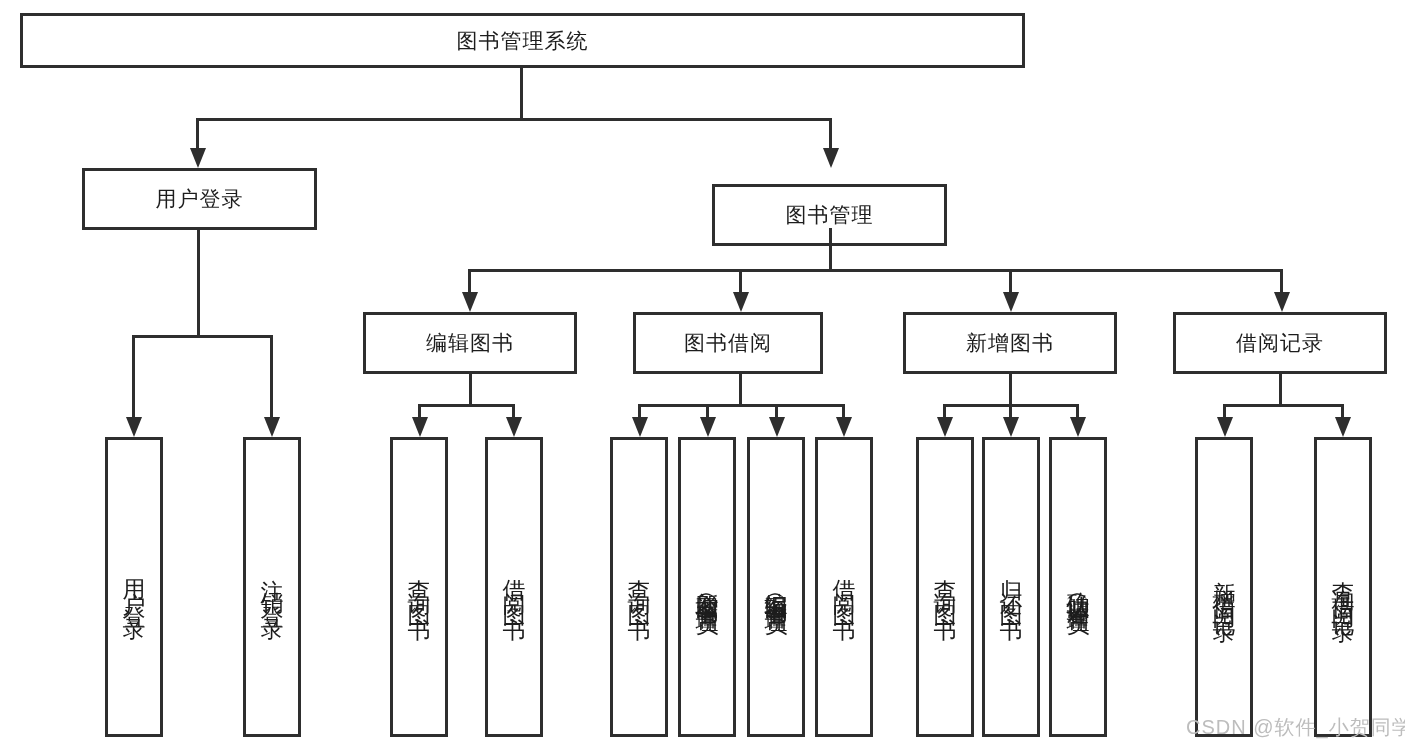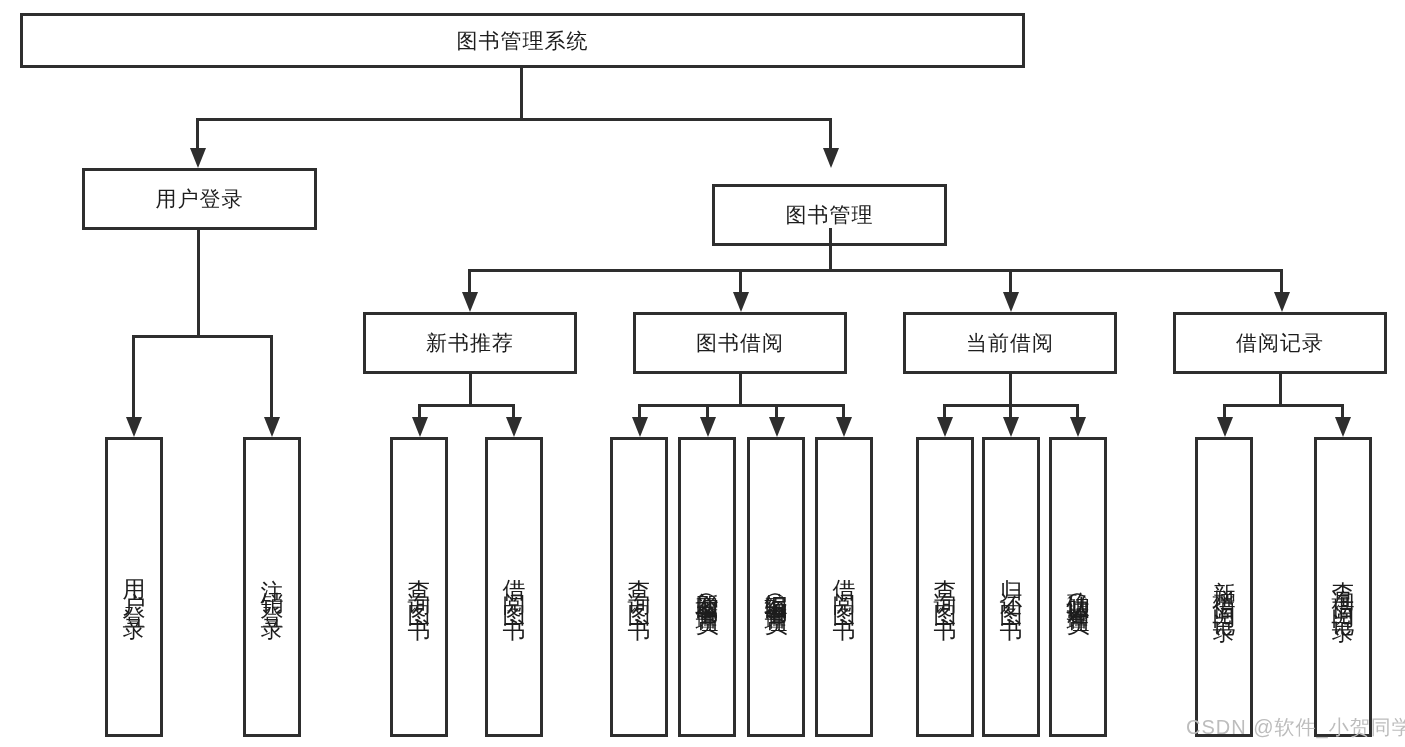--- a/index.html
+++ b/index.html
@@ -71,27 +71,27 @@
   <div class="vl" style="left:468px;top:269px;height:26px"></div>
   <div class="arr" style="left:462px;top:292px"></div>
   <div class="vl" style="left:739px;top:269px;height:26px"></div>
   <div class="arr" style="left:733px;top:292px"></div>
   <div class="vl" style="left:1009px;top:269px;height:26px"></div>
   <div class="arr" style="left:1003px;top:292px"></div>
   <div class="vl" style="left:1280px;top:269px;height:26px"></div>
   <div class="arr" style="left:1274px;top:292px"></div>
 
   <div class="box hbox" style="left:363px;top:312px;width:214px;height:62px">
-    <span>新书推荐</span>
+    <span>编辑图书</span>
   </div>
-  <div class="box hbox" style="left:633px;top:312px;width:214px;height:62px">
+  <div class="box hbox" style="left:633px;top:312px;width:190px;height:62px">
     <span>图书借阅</span>
   </div>
   <div class="box hbox" style="left:903px;top:312px;width:214px;height:62px">
-    <span>当前借阅</span>
+    <span>新增图书</span>
   </div>
   <div class="box hbox" style="left:1173px;top:312px;width:214px;height:62px">
     <span>借阅记录</span>
   </div>
 
   <div class="vl" style="left:469px;top:372px;height:35px"></div>
   <div class="hl" style="left:418px;top:404px;width:97px"></div>
   <div class="vl" style="left:418px;top:404px;height:17px"></div>
   <div class="arr" style="left:412px;top:417px"></div>
   <div class="vl" style="left:512px;top:404px;height:17px"></div>

